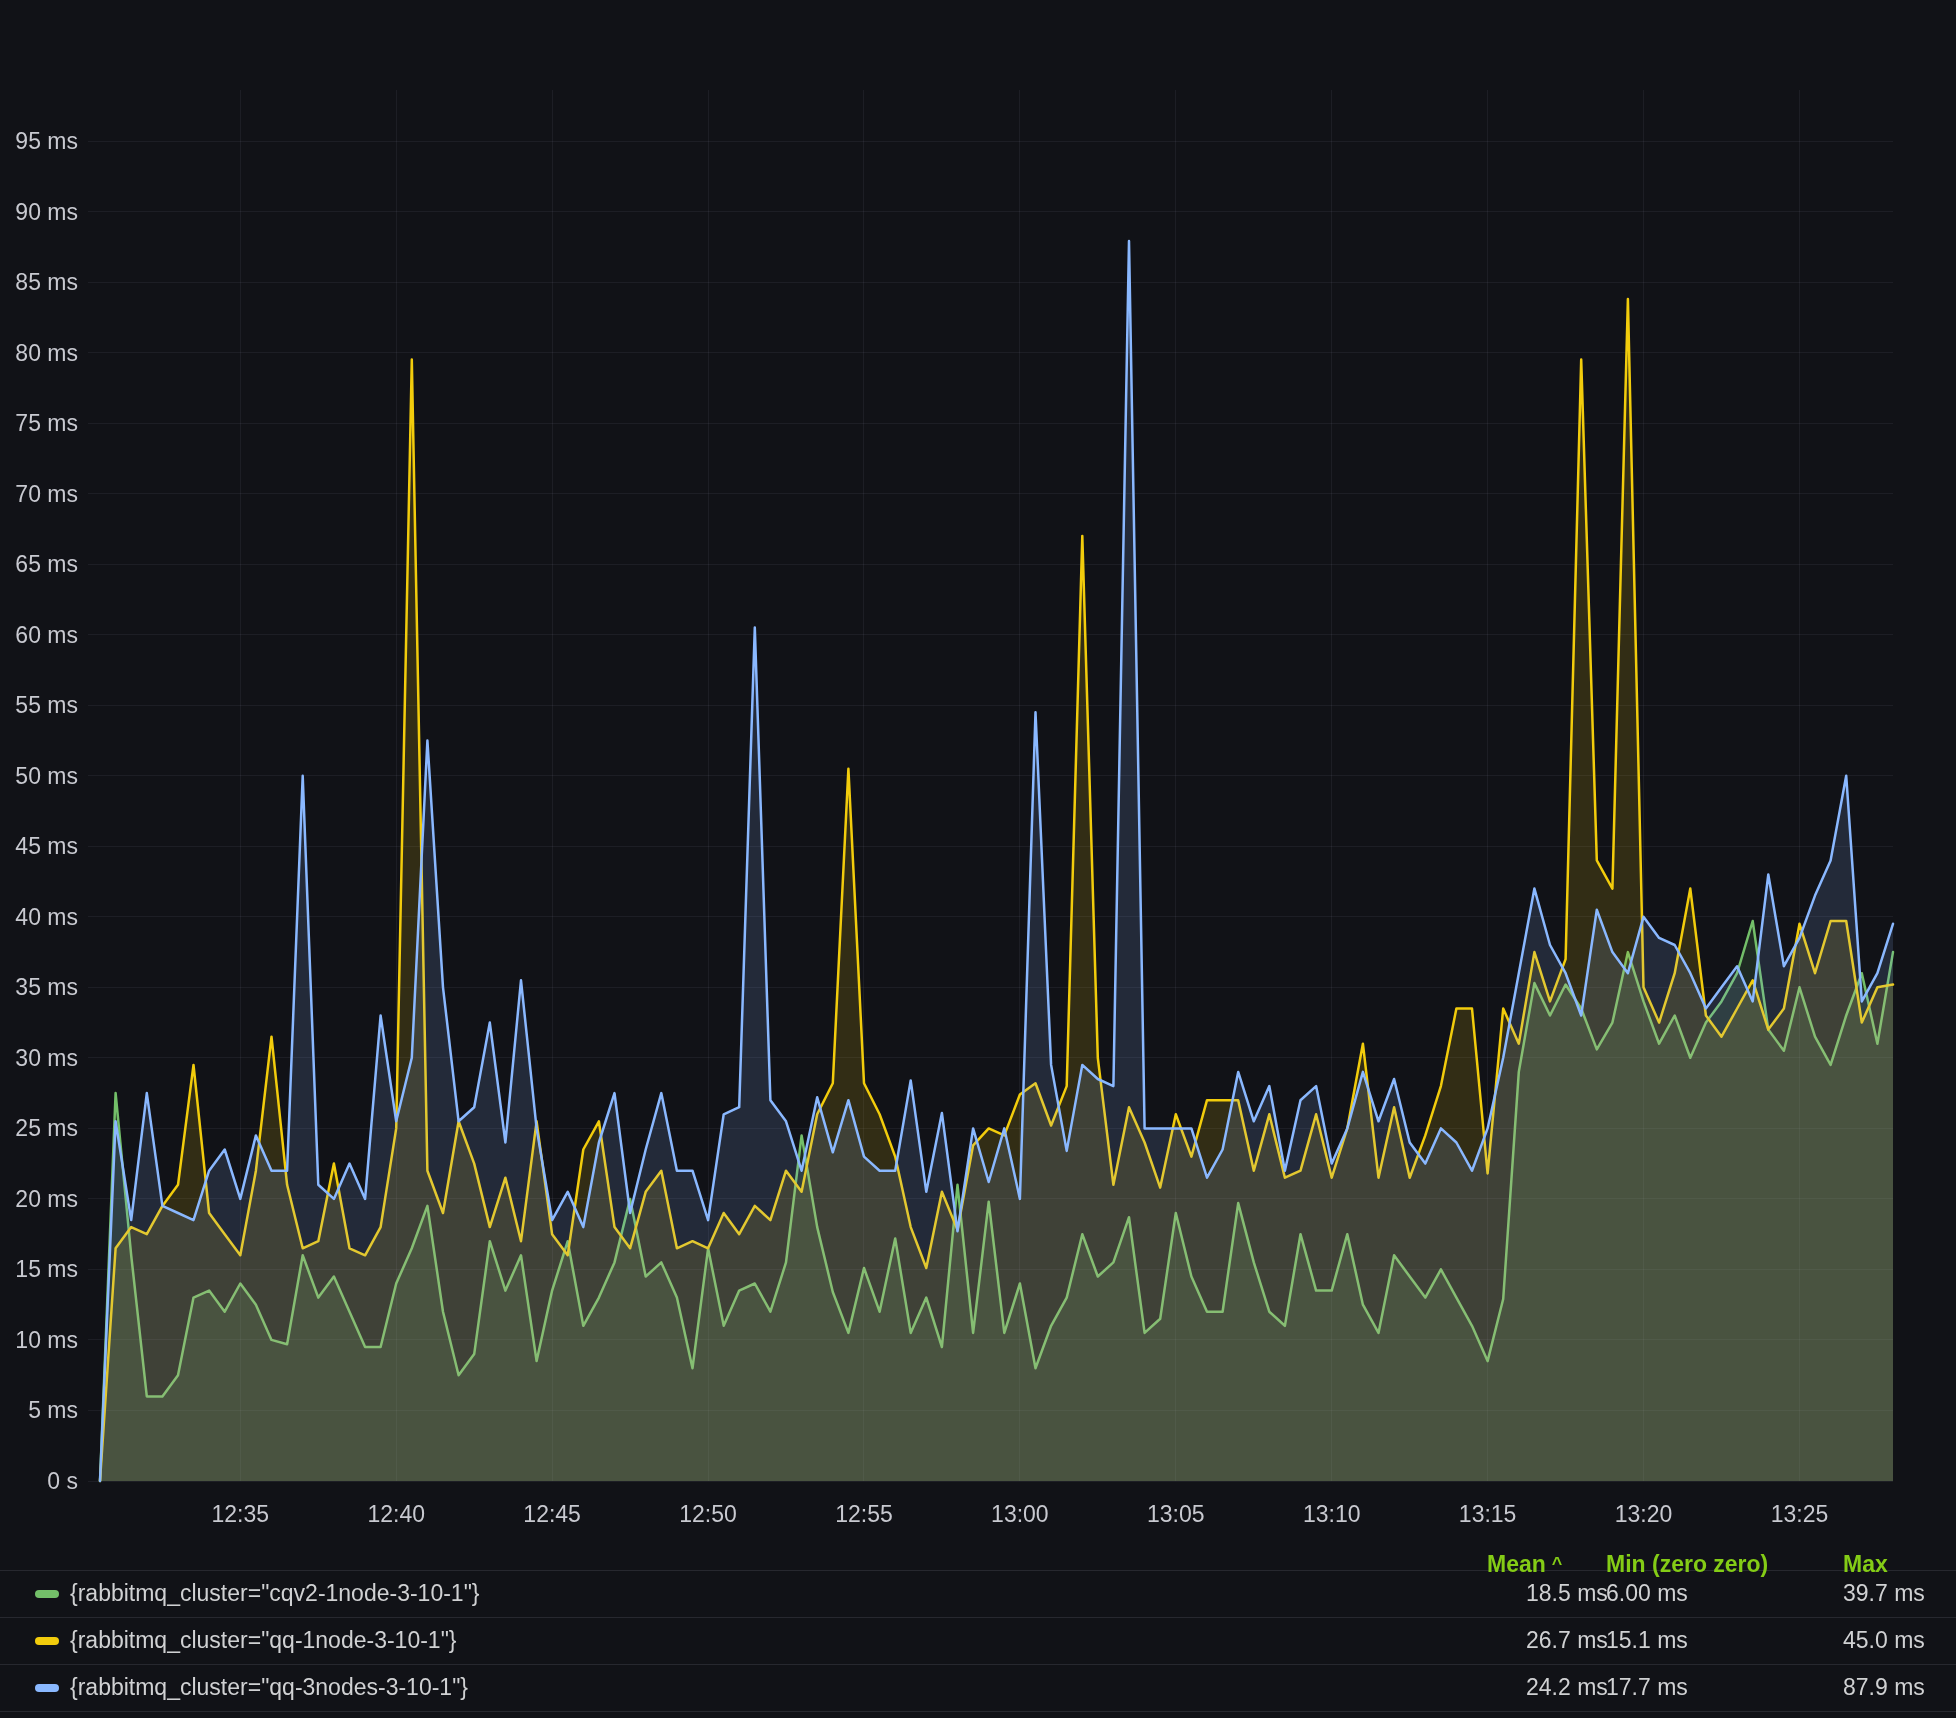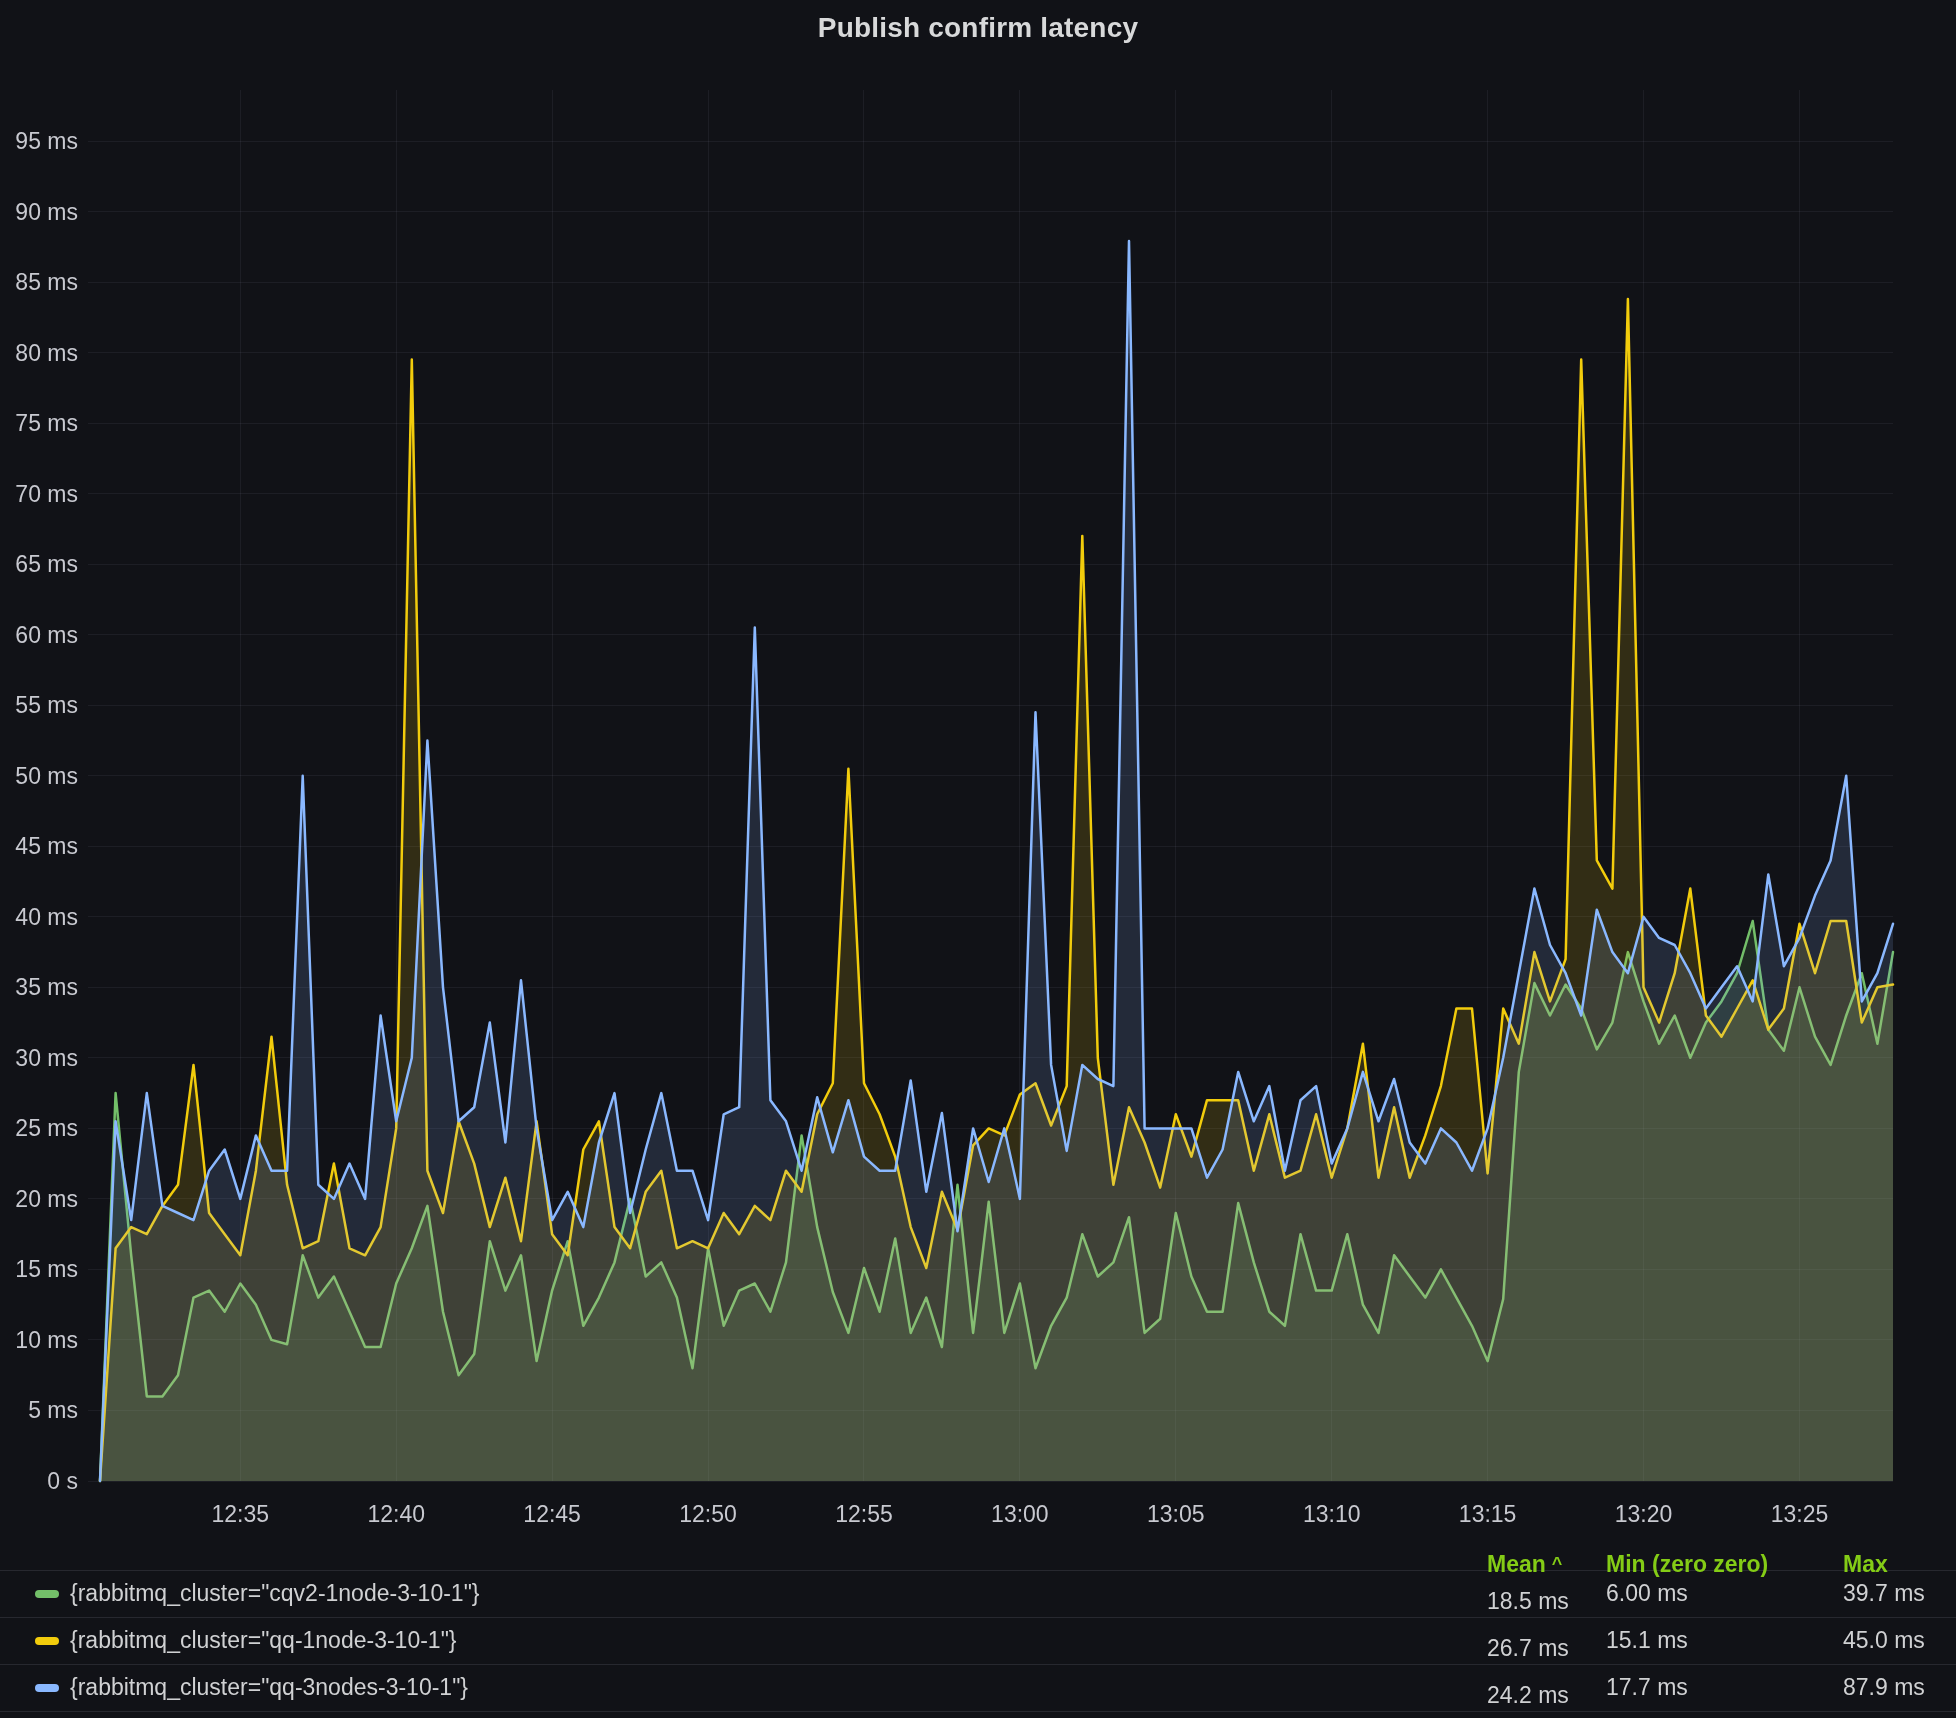--- a/index.html
+++ b/index.html
@@ -13,27 +13,26 @@
   
   #legend{position:absolute;top:1535px;left:0;width:1956px;color:#D0D1D3;font-size:23px;}
   .lg-header{position:relative;height:35px;border-bottom:1px solid rgba(204,204,220,.12);}
   .lg-col{position:absolute;top:16px;color:#84cc16;font-weight:bold;white-space:nowrap;cursor:pointer;}
   .lg-col .caret{font-size:18px;font-weight:bold;vertical-align:2px;padding-left:6px;}
   .col-mean{left:1487px;} .col-min{left:1606px;} .col-max{left:1843px;}
   .lg-row{position:relative;height:46px;border-bottom:1px solid rgba(204,204,220,.12);cursor:pointer;}
   .lg-swatch{position:absolute;left:35px;top:19px;width:24px;height:8px;border-radius:4px;}
   .lg-label{position:absolute;left:70px;top:9px;white-space:nowrap;}
   .lg-val{position:absolute;top:9px;white-space:nowrap;color:#D0D1D3;}
-  .v-mean{left:1487px;margin-top:8px;} .v-min{left:1606px;} .v-max{left:1843px;}
+  .v-mean{left:1526px;} .v-min{left:1606px;} .v-max{left:1843px;}
 </style>
 </head>
 <body>
 
 <div id="panel">
-  <h1 id="panel-title">Publish confirm latency</h1>
 
   <div id="chart-wrap">
     <svg id="chart-svg" width="1956" height="1530" viewBox="0 0 1956 1530">
         <line x1="88" y1="1481" x2="1893" y2="1481" stroke="rgba(204,204,220,0.07)" stroke-width="1" shape-rendering="crispEdges"></line>
         <text x="78" y="1489" text-anchor="end" class="tick-label">0 s</text>
         <line x1="88" y1="1410.4736842105262" x2="1893" y2="1410.4736842105262" stroke="rgba(204,204,220,0.07)" stroke-width="1" shape-rendering="crispEdges"></line>
         <text x="78" y="1418.4736842105262" text-anchor="end" class="tick-label">5 ms</text>
         <line x1="88" y1="1339.9473684210527" x2="1893" y2="1339.9473684210527" stroke="rgba(204,204,220,0.07)" stroke-width="1" shape-rendering="crispEdges"></line>
         <text x="78" y="1347.9473684210527" text-anchor="end" class="tick-label">10 ms</text>
         <line x1="88" y1="1269.421052631579" x2="1893" y2="1269.421052631579" stroke="rgba(204,204,220,0.07)" stroke-width="1" shape-rendering="crispEdges"></line>

